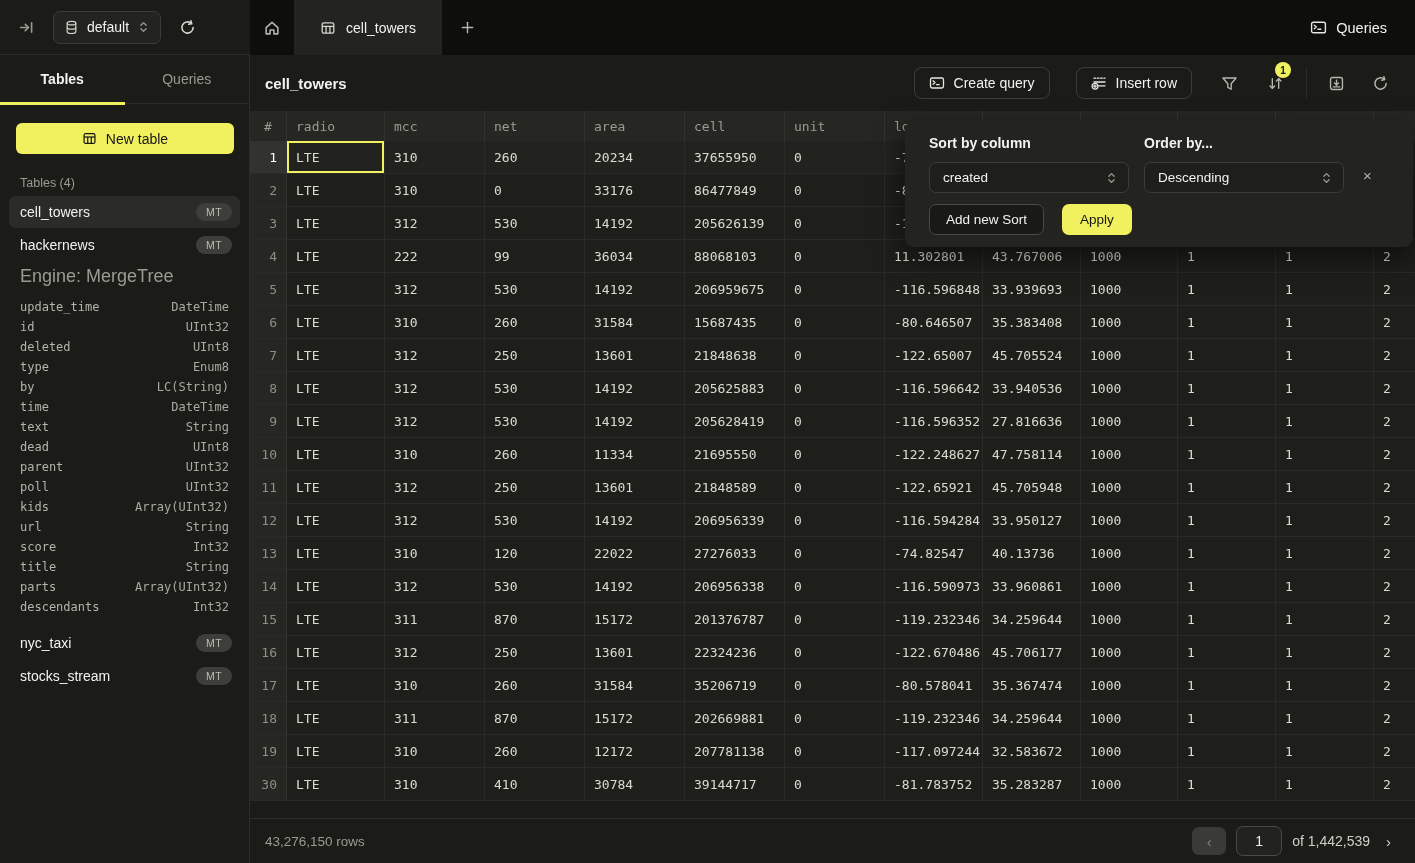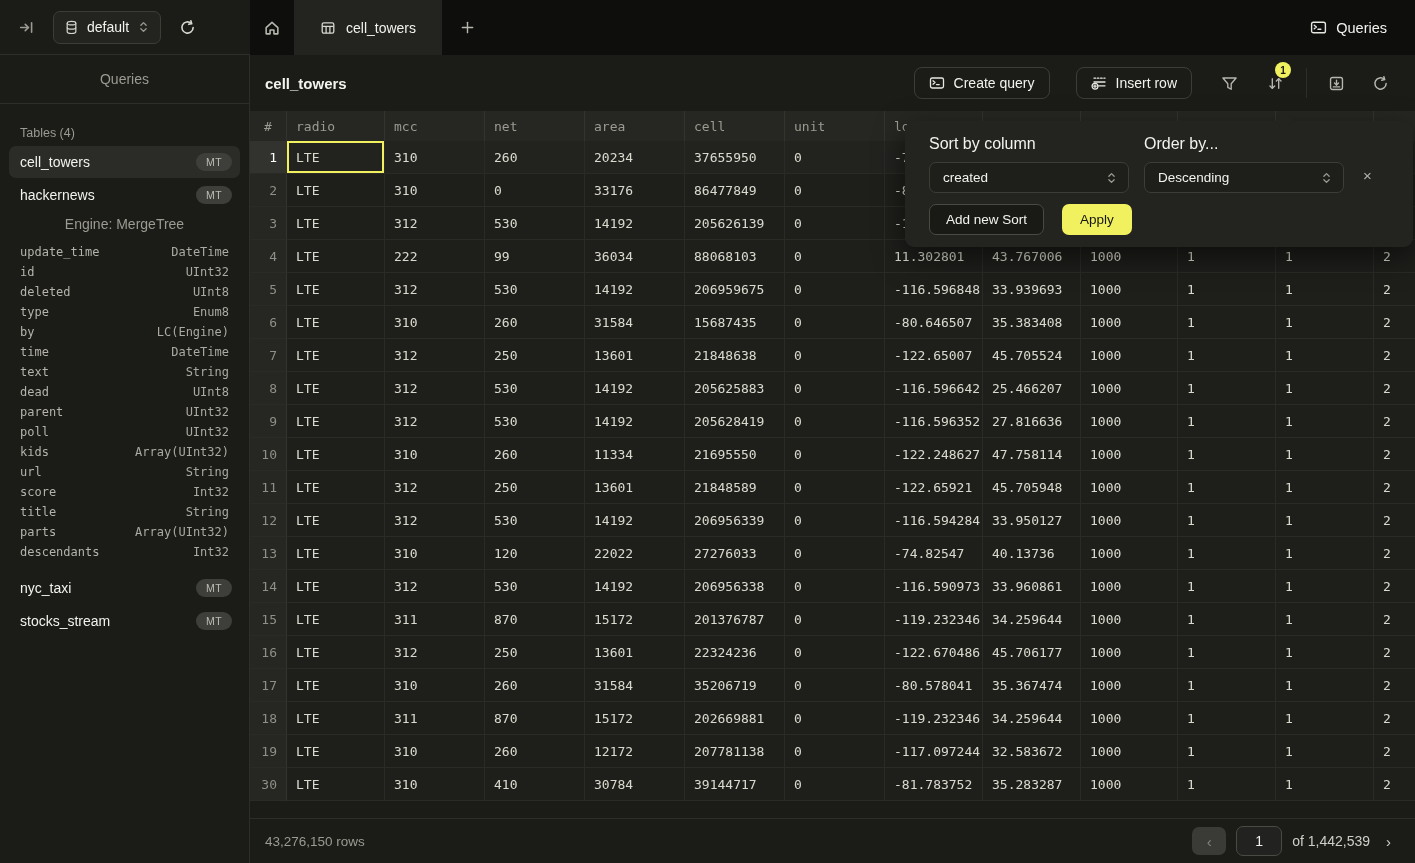--- a/index.html
+++ b/index.html
@@ -48,21 +48,21 @@
     font-family:"Liberation Sans",sans-serif;}
   .search-box input::placeholder{color:var(--dim);}
   .section-label{margin:22px 0 6px 20px;font-size:12.5px;color:var(--dim);}
   .tables-list{padding:0 9px;}
   .table-item{display:flex;align-items:center;justify-content:space-between;height:32px;
     padding:0 8px 0 11px;border-radius:7px;cursor:pointer;margin-bottom:1px;}
   .table-item.selected{background:var(--bg4);}
   .table-item .tname{font-size:14px;color:var(--text);}
   .mt-badge{background:#3e3e3a;color:#bdbdb5;font-size:10.5px;letter-spacing:.4px;
     padding:3px 10px;border-radius:10px;}
-  .engine-line{font-size:14px;color:var(--dim);padding:4px 11px 8px 11px;text-align:center;}
+  .engine-line{font-size:18px;color:var(--dim);padding:4px 11px 8px 11px;}
   .schema{padding:2px 11px 10px 11px;}
   .schema-row{display:flex;justify-content:space-between;height:20px;align-items:center;
     font-family:"DejaVu Sans Mono",monospace;font-size:12px;color:#aaaaa2;}
   .schema-row .fname{color:#b4b4ac;}
 
   
   .main{position:absolute;top:55px;left:250px;right:0;bottom:0;background:var(--bg1);overflow:hidden;}
   .main-header{height:56px;display:flex;align-items:center;padding:0 18px 0 15px;}
   .main-title{font-size:15px;font-weight:bold;}
   .mh-spacer{flex:1;}
@@ -100,21 +100,21 @@
   .pg-input{width:46px;height:30px;background:#222220;border:1px solid var(--border3);border-radius:7px;
     color:var(--text);font-size:14px;text-align:center;outline:none;font-family:"Liberation Sans",sans-serif;}
   .pg-of{font-size:14px;color:#cfcfc8;}
   .pg-next{background:none;border:none;color:#cfcfc8;font-size:15px;cursor:pointer;padding:4px 6px;}
 
   
   .sort-popup{position:absolute;left:905px;top:121px;width:508px;height:126px;background:var(--bg-pop);
     border-radius:9px;box-shadow:0 10px 30px rgba(0,0,0,.55);z-index:50;}
   .popup-caret{position:absolute;top:-6px;left:373px;width:13px;height:13px;background:var(--bg-pop);
     transform:rotate(45deg);border-radius:2px;}
-  .sp-label{position:absolute;top:14px;font-size:16px;font-weight:normal;color:var(--text);}
+  .sp-label{position:absolute;top:14px;font-size:14px;font-weight:bold;color:var(--text);}
   .sp-select{position:absolute;top:41px;width:200px;height:31px;background:#1e1e1b;
     border:1px solid var(--border2);border-radius:7px;display:flex;align-items:center;
     justify-content:space-between;padding:0 10px 0 13px;font-size:13.5px;color:var(--text);cursor:pointer;}
   .sp-close{position:absolute;top:47px;left:458px;background:none;border:none;color:#b3b3ab;
     font-size:15px;cursor:pointer;line-height:1;}
   .sp-add{position:absolute;left:24px;top:83px;height:31px;padding:0 16px;background:#191916;
     border:1px solid var(--border3);border-radius:7px;color:var(--text);font-size:13.5px;cursor:pointer;}
   .sp-apply{position:absolute;left:157px;top:83px;height:31px;padding:0 18px;background:var(--accent);
     border:none;border-radius:7px;color:#161613;font-size:13.5px;cursor:pointer;}
 </style>
@@ -195,22 +195,34 @@
               <line x1="7.5" y1="9.6" x2="10.2" y2="9.6"></line>
             </svg>
         </span>
         <span>Queries</span>
       </button>
     </div>
   </div>
 
   <div class="sidebar">
     <div class="side-tabs">
+      <div class="side-tab active">Tables</div>
       <div class="side-tab">Queries</div>
     </div>
+    <button class="new-table">
+      <span>
+        <svg width="15" height="15" viewBox="0 0 16 16" fill="none" stroke="#161613" stroke-width="1.3">
+            <rect x="2.2" y="2.8" width="11.6" height="10.4" rx="1.6"></rect>
+            <line x1="2.2" y1="6.4" x2="13.8" y2="6.4"></line>
+            <line x1="6.1" y1="6.4" x2="6.1" y2="13.2"></line>
+            <line x1="9.9" y1="6.4" x2="9.9" y2="13.2"></line>
+          </svg>
+      </span>
+      <span>New table</span>
+    </button>
     <div class="section-label">Tables (4)</div>
     <div class="tables-list">
         <div class="table-item selected">
           <span class="tname">cell_towers</span>
           <span class="mt-badge">MT</span>
         </div>
         <div class="table-item">
           <span class="tname">hackernews</span>
           <span class="mt-badge">MT</span>
         </div>
@@ -227,21 +239,21 @@
           <div class="schema-row">
             <span class="fname">deleted</span>
             <span class="ftype">UInt8</span>
           </div>
           <div class="schema-row">
             <span class="fname">type</span>
             <span class="ftype">Enum8</span>
           </div>
           <div class="schema-row">
             <span class="fname">by</span>
-            <span class="ftype">LC(Engine)</span>
+            <span class="ftype">LC(String)</span>
           </div>
           <div class="schema-row">
             <span class="fname">time</span>
             <span class="ftype">DateTime</span>
           </div>
           <div class="schema-row">
             <span class="fname">text</span>
             <span class="ftype">String</span>
           </div>
           <div class="schema-row">
@@ -482,21 +494,21 @@
           </div>
           <div class="row">
             <div class="cell num" style="width: 37px; flex: 0 0 37px;">8</div>
             <div class="cell" style="width: 98px; flex: 0 0 98px;">LTE</div>
             <div class="cell" style="width: 100px; flex: 0 0 100px;">312</div>
             <div class="cell" style="width: 100px; flex: 0 0 100px;">530</div>
             <div class="cell" style="width: 100px; flex: 0 0 100px;">14192</div>
             <div class="cell" style="width: 100px; flex: 0 0 100px;">205625883</div>
             <div class="cell" style="width: 100px; flex: 0 0 100px;">0</div>
             <div class="cell" style="width: 98px; flex: 0 0 98px;">-116.596642</div>
-            <div class="cell" style="width: 98px; flex: 0 0 98px;">25.466207</div>
+            <div class="cell" style="width: 98px; flex: 0 0 98px;">33.940536</div>
             <div class="cell" style="width: 97px; flex: 0 0 97px;">1000</div>
             <div class="cell" style="width: 98px; flex: 0 0 98px;">1</div>
             <div class="cell" style="width: 98px; flex: 0 0 98px;">1</div>
             <div class="cell" style="width: 110px; flex: 0 0 110px;">2</div>
           </div>
           <div class="row">
             <div class="cell num" style="width: 37px; flex: 0 0 37px;">9</div>
             <div class="cell" style="width: 98px; flex: 0 0 98px;">LTE</div>
             <div class="cell" style="width: 100px; flex: 0 0 100px;">312</div>
             <div class="cell" style="width: 100px; flex: 0 0 100px;">530</div>

